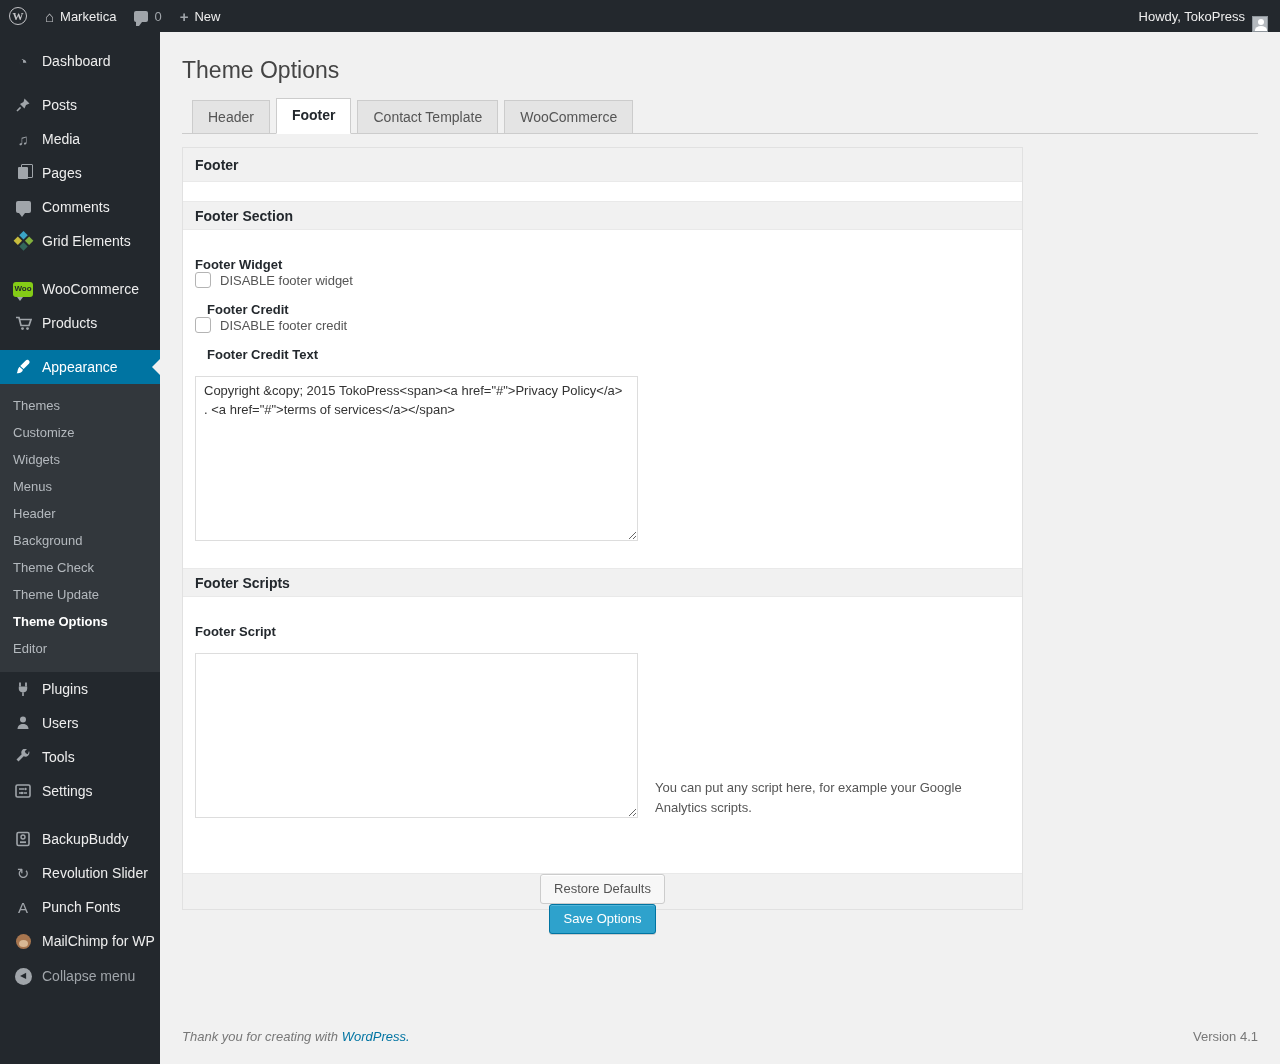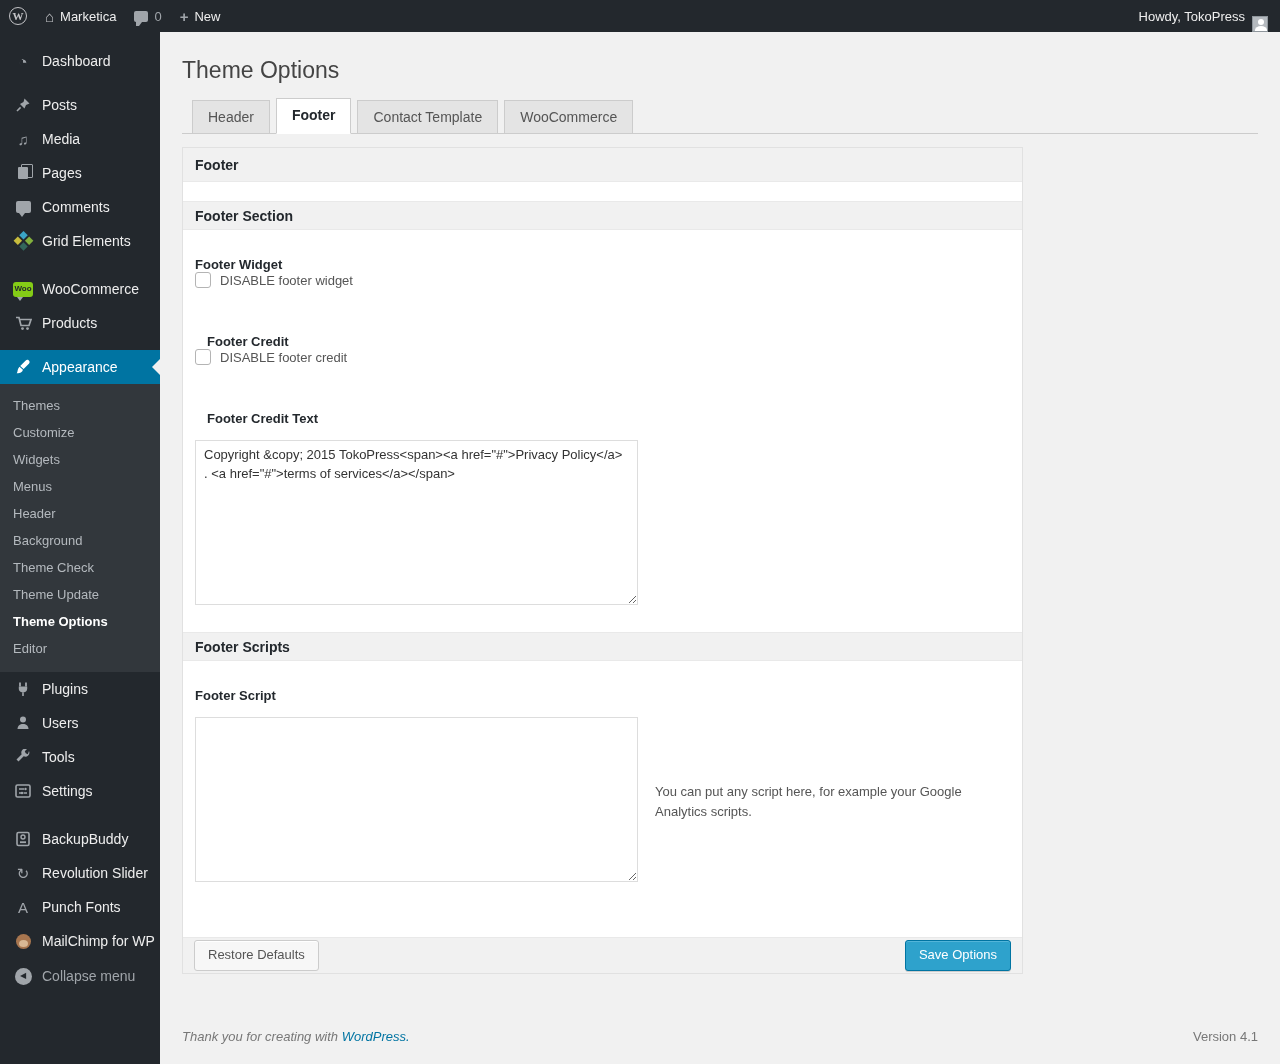--- a/index.html
+++ b/index.html
@@ -121,41 +121,41 @@
     padding-left:12px; display:flex; align-items:center;
     border-bottom:1px solid #e9e9e9;
   }
   .bar-lg { height:34px; }
   .bar-sm { height:29px; border-top:1px solid #e9e9e9; }
   .panel-gap { height:19px; background:#fff; }
 
   .panel-body { background:#fff; padding:0 12px; }
   .field-label { font-size:13px; font-weight:700; color:#23282d; }
   .mt-lbl1 { padding-top:27px; }
-  .mt-lbl  { margin-top:46px;padding-left:12px; }
+  .mt-lbl  { margin-top:14px;padding-left:12px; }
   .check-row { margin-top:0; display:flex; align-items:center; gap:9px; color:#555; }
   .check-row input[type=checkbox] {
     appearance:none; -webkit-appearance:none;
     width:16px; height:16px; border:1px solid #b4b4b4; border-radius:3px; background:#fff;
     cursor:pointer; margin:0;
   }
   .ta {
     display:block; width:443px; height:165px; margin-top:14px;
     border:1px solid #ddd; background:#fff; resize:both;
     font-family:"Liberation Sans", sans-serif; font-size:13px; color:#333;
     padding:5px 8px; line-height:1.45; outline:none;
   }
   .pb-1 { padding-bottom:27px; }
   .pb-2 { padding-bottom:55px; }
-  .script-row { display:flex; align-items:center; }
+  .script-row { display:flex; align-items:flex-end; }
   .help-text { margin-top:16px; margin-left:17px; width:310px; color:#555; font-size:13px; line-height:1.55; padding-top:3px; }
 
   .actions {
     height:36px; background:#f1f1f1; border-top:1px solid #e9e9e9;
-    display:flex; align-items:center; justify-content:space-between; padding:0 11px;
+    display:flex; align-items:center; justify-content:space-between; padding:0 11px;flex-direction:column;
   }
   .btn { font-size:13px; border-radius:3px; padding:5px 13px; cursor:pointer; line-height:1.4; }
   .btn-secondary { background:#f7f7f7; border:1px solid #ccc; color:#555; box-shadow:0 1px 0 #fff inset; }
   .btn-primary { background:#2ea2cc; border:1px solid #0074a2; color:#fff; box-shadow:inset 0 1px 0 rgba(120,200,230,.5), 0 1px 0 rgba(0,0,0,.15); }
 
   .pagefooter {
     position:absolute; left:22px; right:22px; bottom:20px;
     display:flex; justify-content:space-between; font-size:13px; color:#777;gap:26px;
   }
   .thanks { font-style:italic; }

